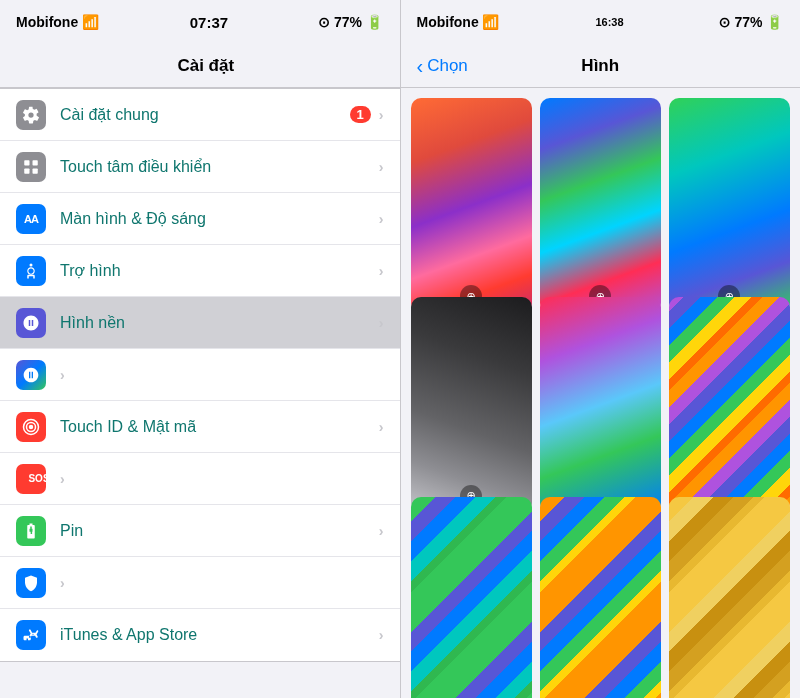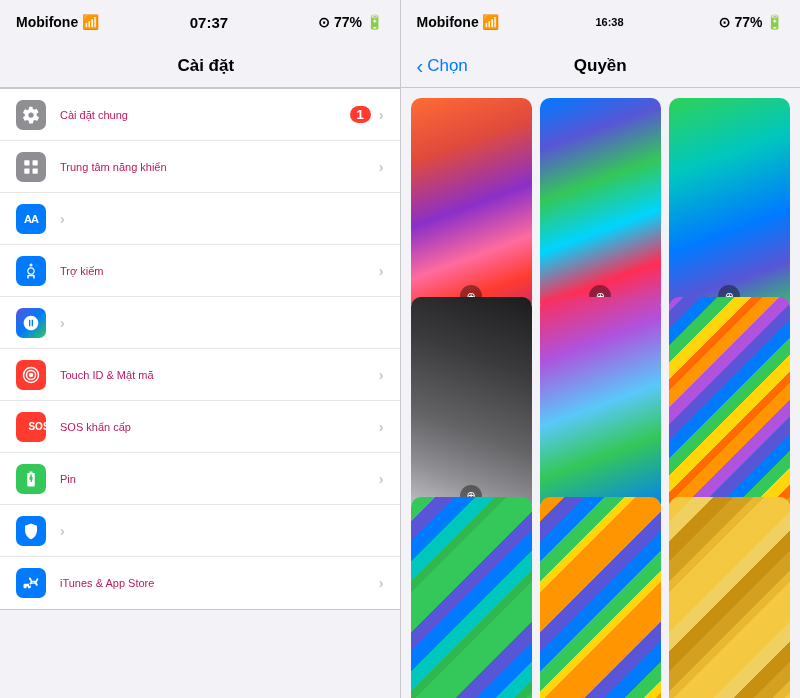--- a/index.html
+++ b/index.html
@@ -81,22 +81,22 @@
       border-radius: 7px;
       display: flex;
       align-items: center;
       justify-content: center;
       margin-right: 14px;
       flex-shrink: 0;
       font-size: 16px;
     }
     .item-label {
       flex: 1;
-      font-size: 11px;
-      color: #be185d;
+      font-size: 16px;
+      color: #0f766e;
     }
     .item-badge {
       background: #ff3b30;
       color: #fff;
       border-radius: 10px;
       font-size: 13px;
       font-weight: 600;
       padding: 1px 7px;
       margin-right: 8px;
       min-width: 20px;
@@ -249,41 +249,51 @@
 
       <div class="settings-item">
         <div class="item-icon icon-control">
           <svg width="18" height="18" viewBox="0 0 24 24" fill="white">
               <rect x="3" y="3" width="7" height="7" rx="1"></rect>
               <rect x="14" y="3" width="7" height="7" rx="1"></rect>
               <rect x="3" y="14" width="7" height="7" rx="1"></rect>
               <rect x="14" y="14" width="7" height="7" rx="1"></rect>
             </svg>
         </div>
-        <span class="item-label">Trung tâm năng khiển</span>
+        <span class="item-label">Touch tâm điều khiển</span>
         <span class="chevron">›</span>
       </div>
 
       <div class="settings-item">
         <div class="item-icon icon-display" style="font-size:11px; font-weight:700; color:#fff; letter-spacing:-1px;">AA</div>
+        <span class="item-label">Màn hình &amp; Độ sáng</span>
         <span class="chevron">›</span>
       </div>
 
       <div class="settings-item">
         <div class="item-icon icon-accessibility">
           <svg width="18" height="18" viewBox="0 0 24 24" fill="white">
               <circle cx="12" cy="4" r="2"></circle>
               <path d="M12 7c-2.76 0-5 2.24-5 5s2.24 5 5 5 5-2.24 5-5-2.24-5-5-5zm0 8.5c-1.93 0-3.5-1.57-3.5-3.5S10.07 8.5 12 8.5s3.5 1.57 3.5 3.5-1.57 3.5-3.5 3.5z"></path>
               <path d="M7 18.5V22h2v-3h6v3h2v-3.5c0-.83-.67-1.5-1.5-1.5h-7c-.83 0-1.5.67-1.5 1.5z"></path>
             </svg>
         </div>
-        <span class="item-label">Trợ kiếm</span>
-        <span class="chevron">›</span>
-      </div>
-
+        <span class="item-label">Trợ hình</span>
+        <span class="chevron">›</span>
+      </div>
+
+      <div class="settings-item highlighted">
+        <div class="item-icon icon-wallpaper">
+          <svg width="18" height="18" viewBox="0 0 24 24" fill="white">
+              <path d="M12 2C6.48 2 2 6.48 2 12s4.48 10 10 10 10-4.48 10-10S17.52 2 12 2zm-1 14H9V8h2v8zm4 0h-2V8h2v8z"></path>
+            </svg>
+        </div>
+        <span class="item-label">Hình nền</span>
+        <span class="chevron">›</span>
+      </div>
 
       <div class="settings-item">
         <div class="item-icon icon-siri" style="background: linear-gradient(135deg,#5856d6,#007aff,#34c759);">
           <svg width="16" height="16" viewBox="0 0 24 24" fill="white">
               <path d="M12 1C5.93 1 1 5.93 1 12s4.93 11 11 11 11-4.93 11-11S18.07 1 12 1zm-1 16H9V7h2v10zm4 0h-2V7h2v10z"></path>
             </svg>
         </div>
         <span class="chevron">›</span>
       </div>
 
@@ -292,21 +302,20 @@
           <svg width="18" height="18" viewBox="0 0 24 24" fill="white">
               <path d="M12 1a11 11 0 000 22A11 11 0 0012 1zm0 2a9 9 0 11.001 18.001A9 9 0 0112 3zm0 2a7 7 0 100 14A7 7 0 0012 5zm0 2a5 5 0 110 10A5 5 0 0112 7zm0 2a3 3 0 100 6 3 3 0 000-6z"></path>
             </svg>
         </div>
         <span class="item-label">Touch ID &amp; Mật mã</span>
         <span class="chevron">›</span>
       </div>
 
       <div class="settings-item">
         <div class="item-icon icon-sos" style="font-size:10px; font-weight:800; color:#fff; letter-spacing:0;padding-left:16px;">SOS</div>
-        <span class="item-label">SOS khẩn cấp</span>
         <span class="chevron">›</span>
       </div>
 
       <div class="settings-item">
         <div class="item-icon icon-battery">
           <svg width="18" height="18" viewBox="0 0 24 24" fill="white">
               <path d="M15.67 4H14V2h-4v2H8.33C7.6 4 7 4.6 7 5.33v15.33C7 21.4 7.6 22 8.33 22h7.33c.74 0 1.34-.6 1.34-1.33V5.33C17 4.6 16.4 4 15.67 4zm-1.17 9h-1v3h-2v-3H10V9h1V6h2v3h1v4z"></path>
             </svg>
         </div>
         <span class="item-label">Pin</span>
@@ -350,21 +359,21 @@
       <span>77%</span>
       <span>🔋</span>
     </div>
   </div>
 
   <div class="right-nav">
     <div class="back-btn">
       <span class="back-chevron">‹</span>
       <span>Chọn</span>
     </div>
-    <span class="right-nav-title">Quyền</span>
+    <span class="right-nav-title">Hình</span>
   </div>
 
   <div class="wallpaper-grid">
 
     <div class="wallpaper-cell wp-1">
       <div class="perspective-icon">⊕</div>
     </div>
     <div class="wallpaper-cell wp-2">
       <div class="perspective-icon">⊕</div>
     </div>

